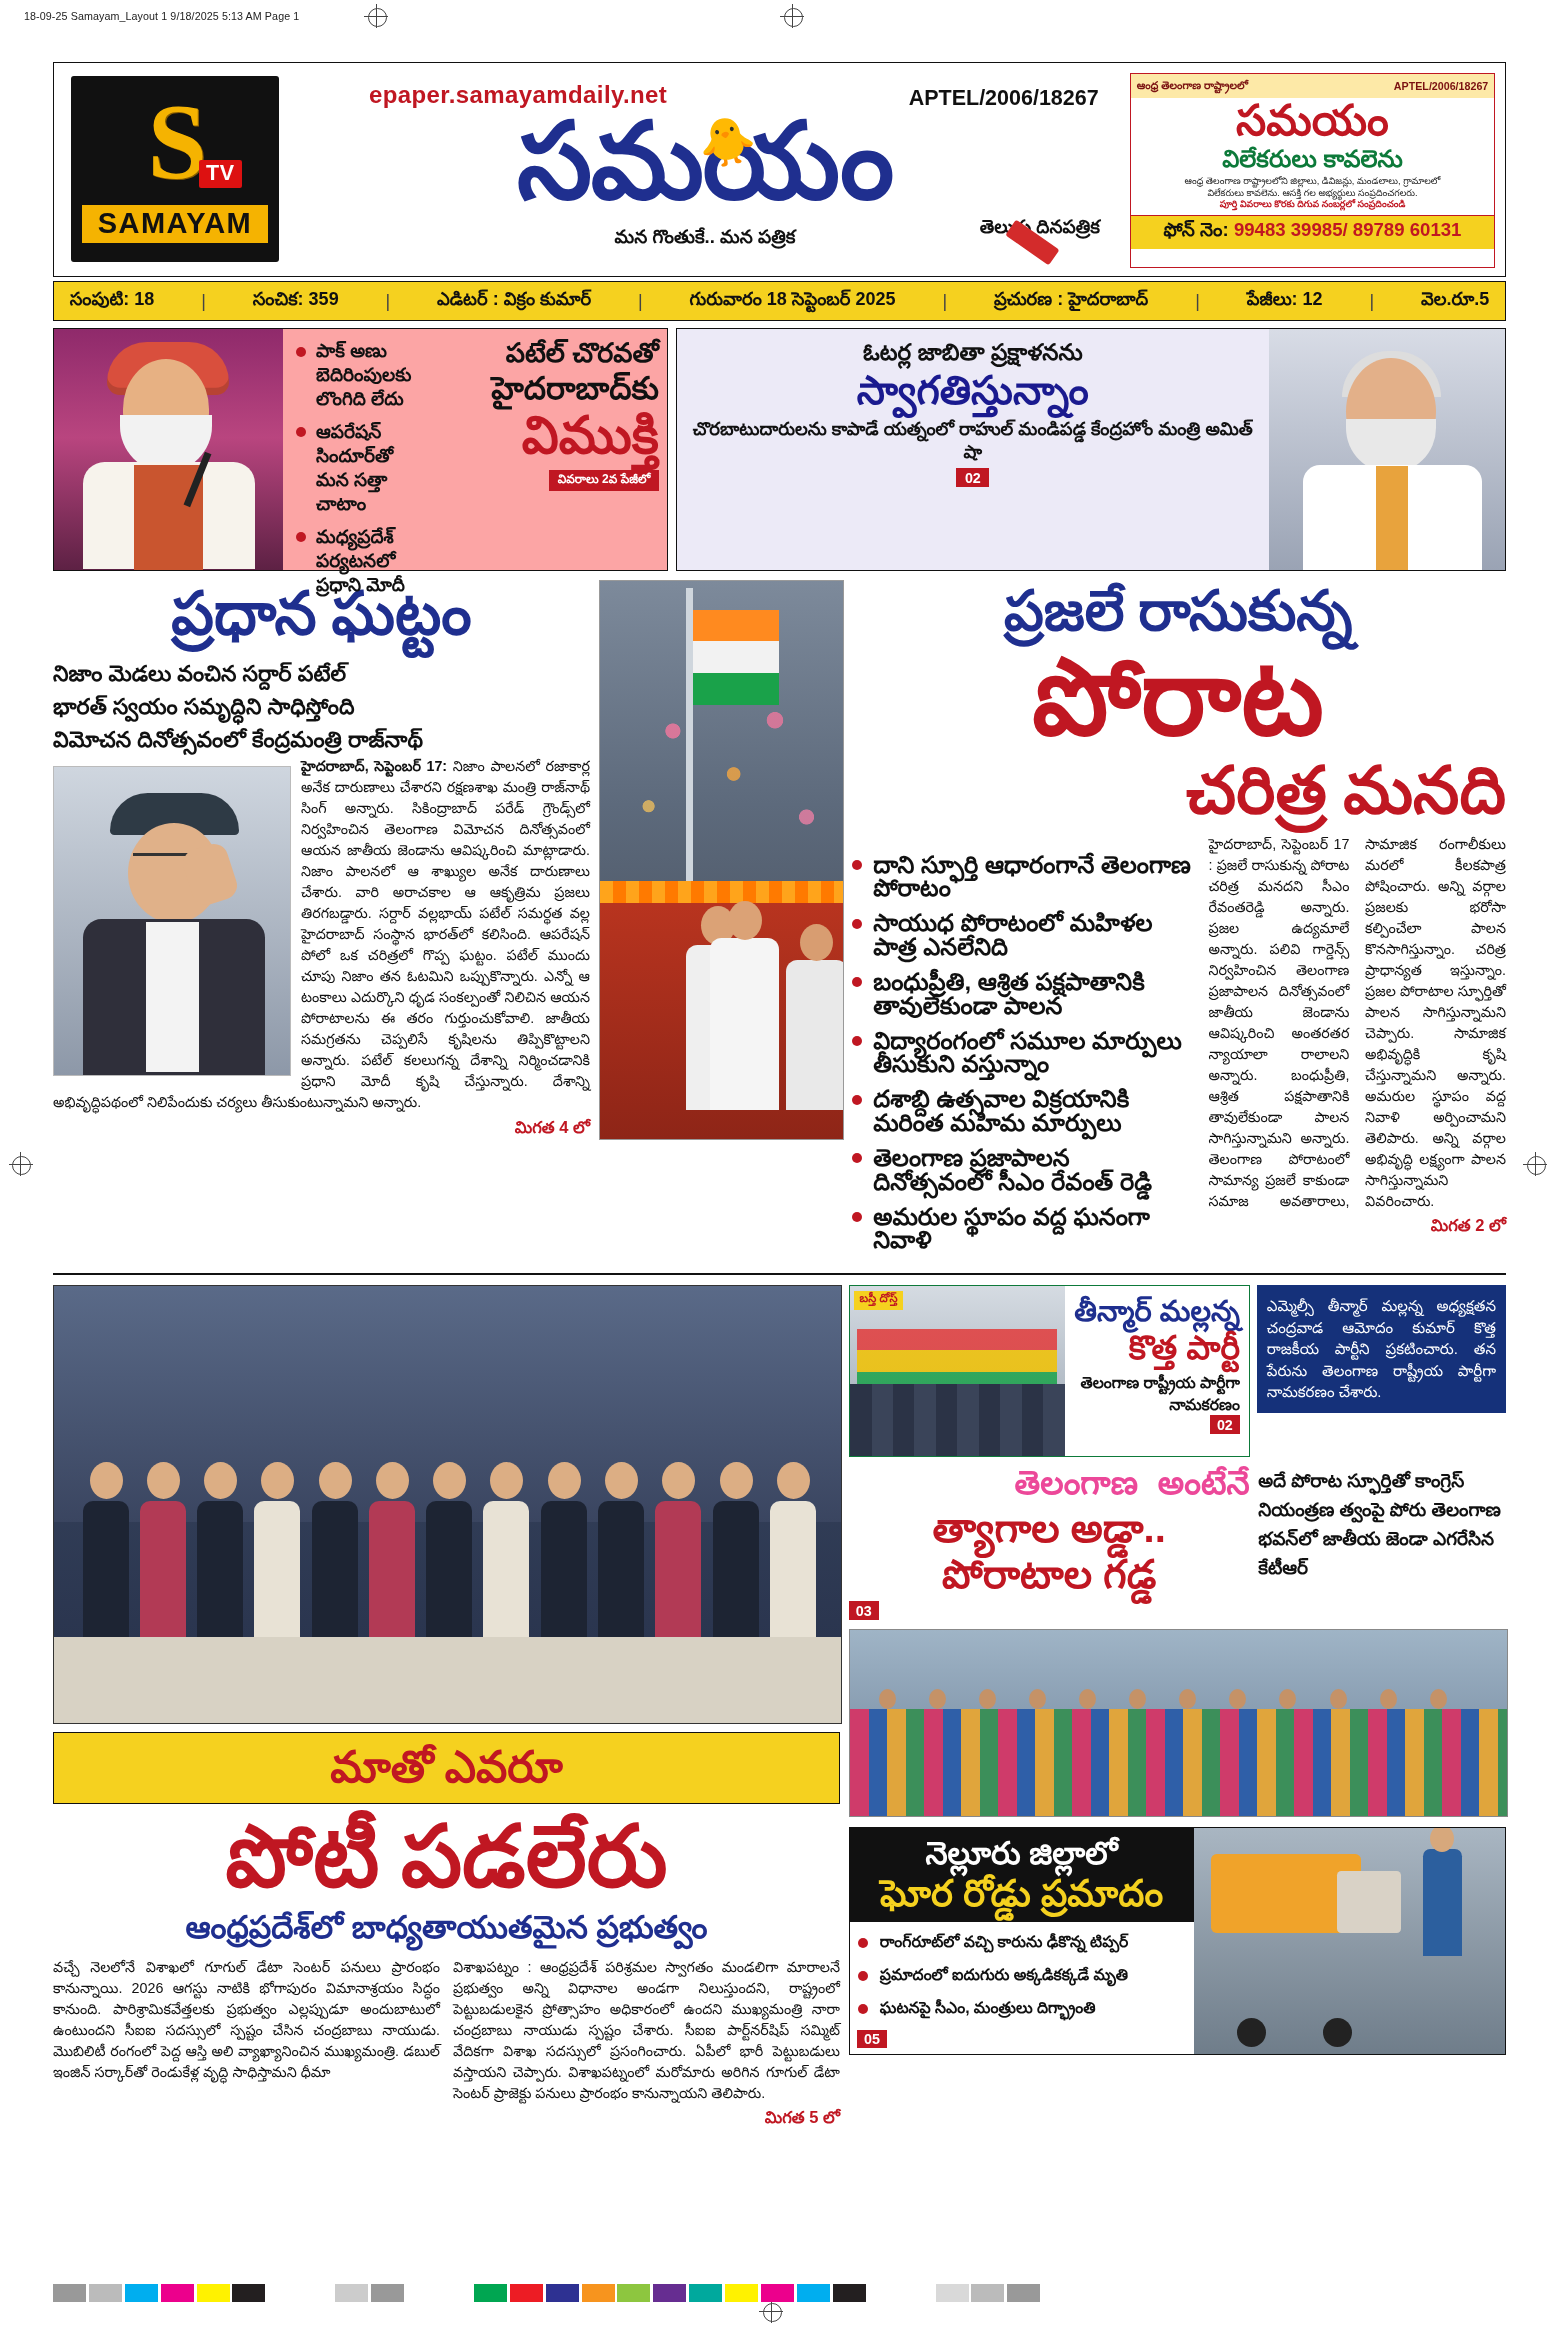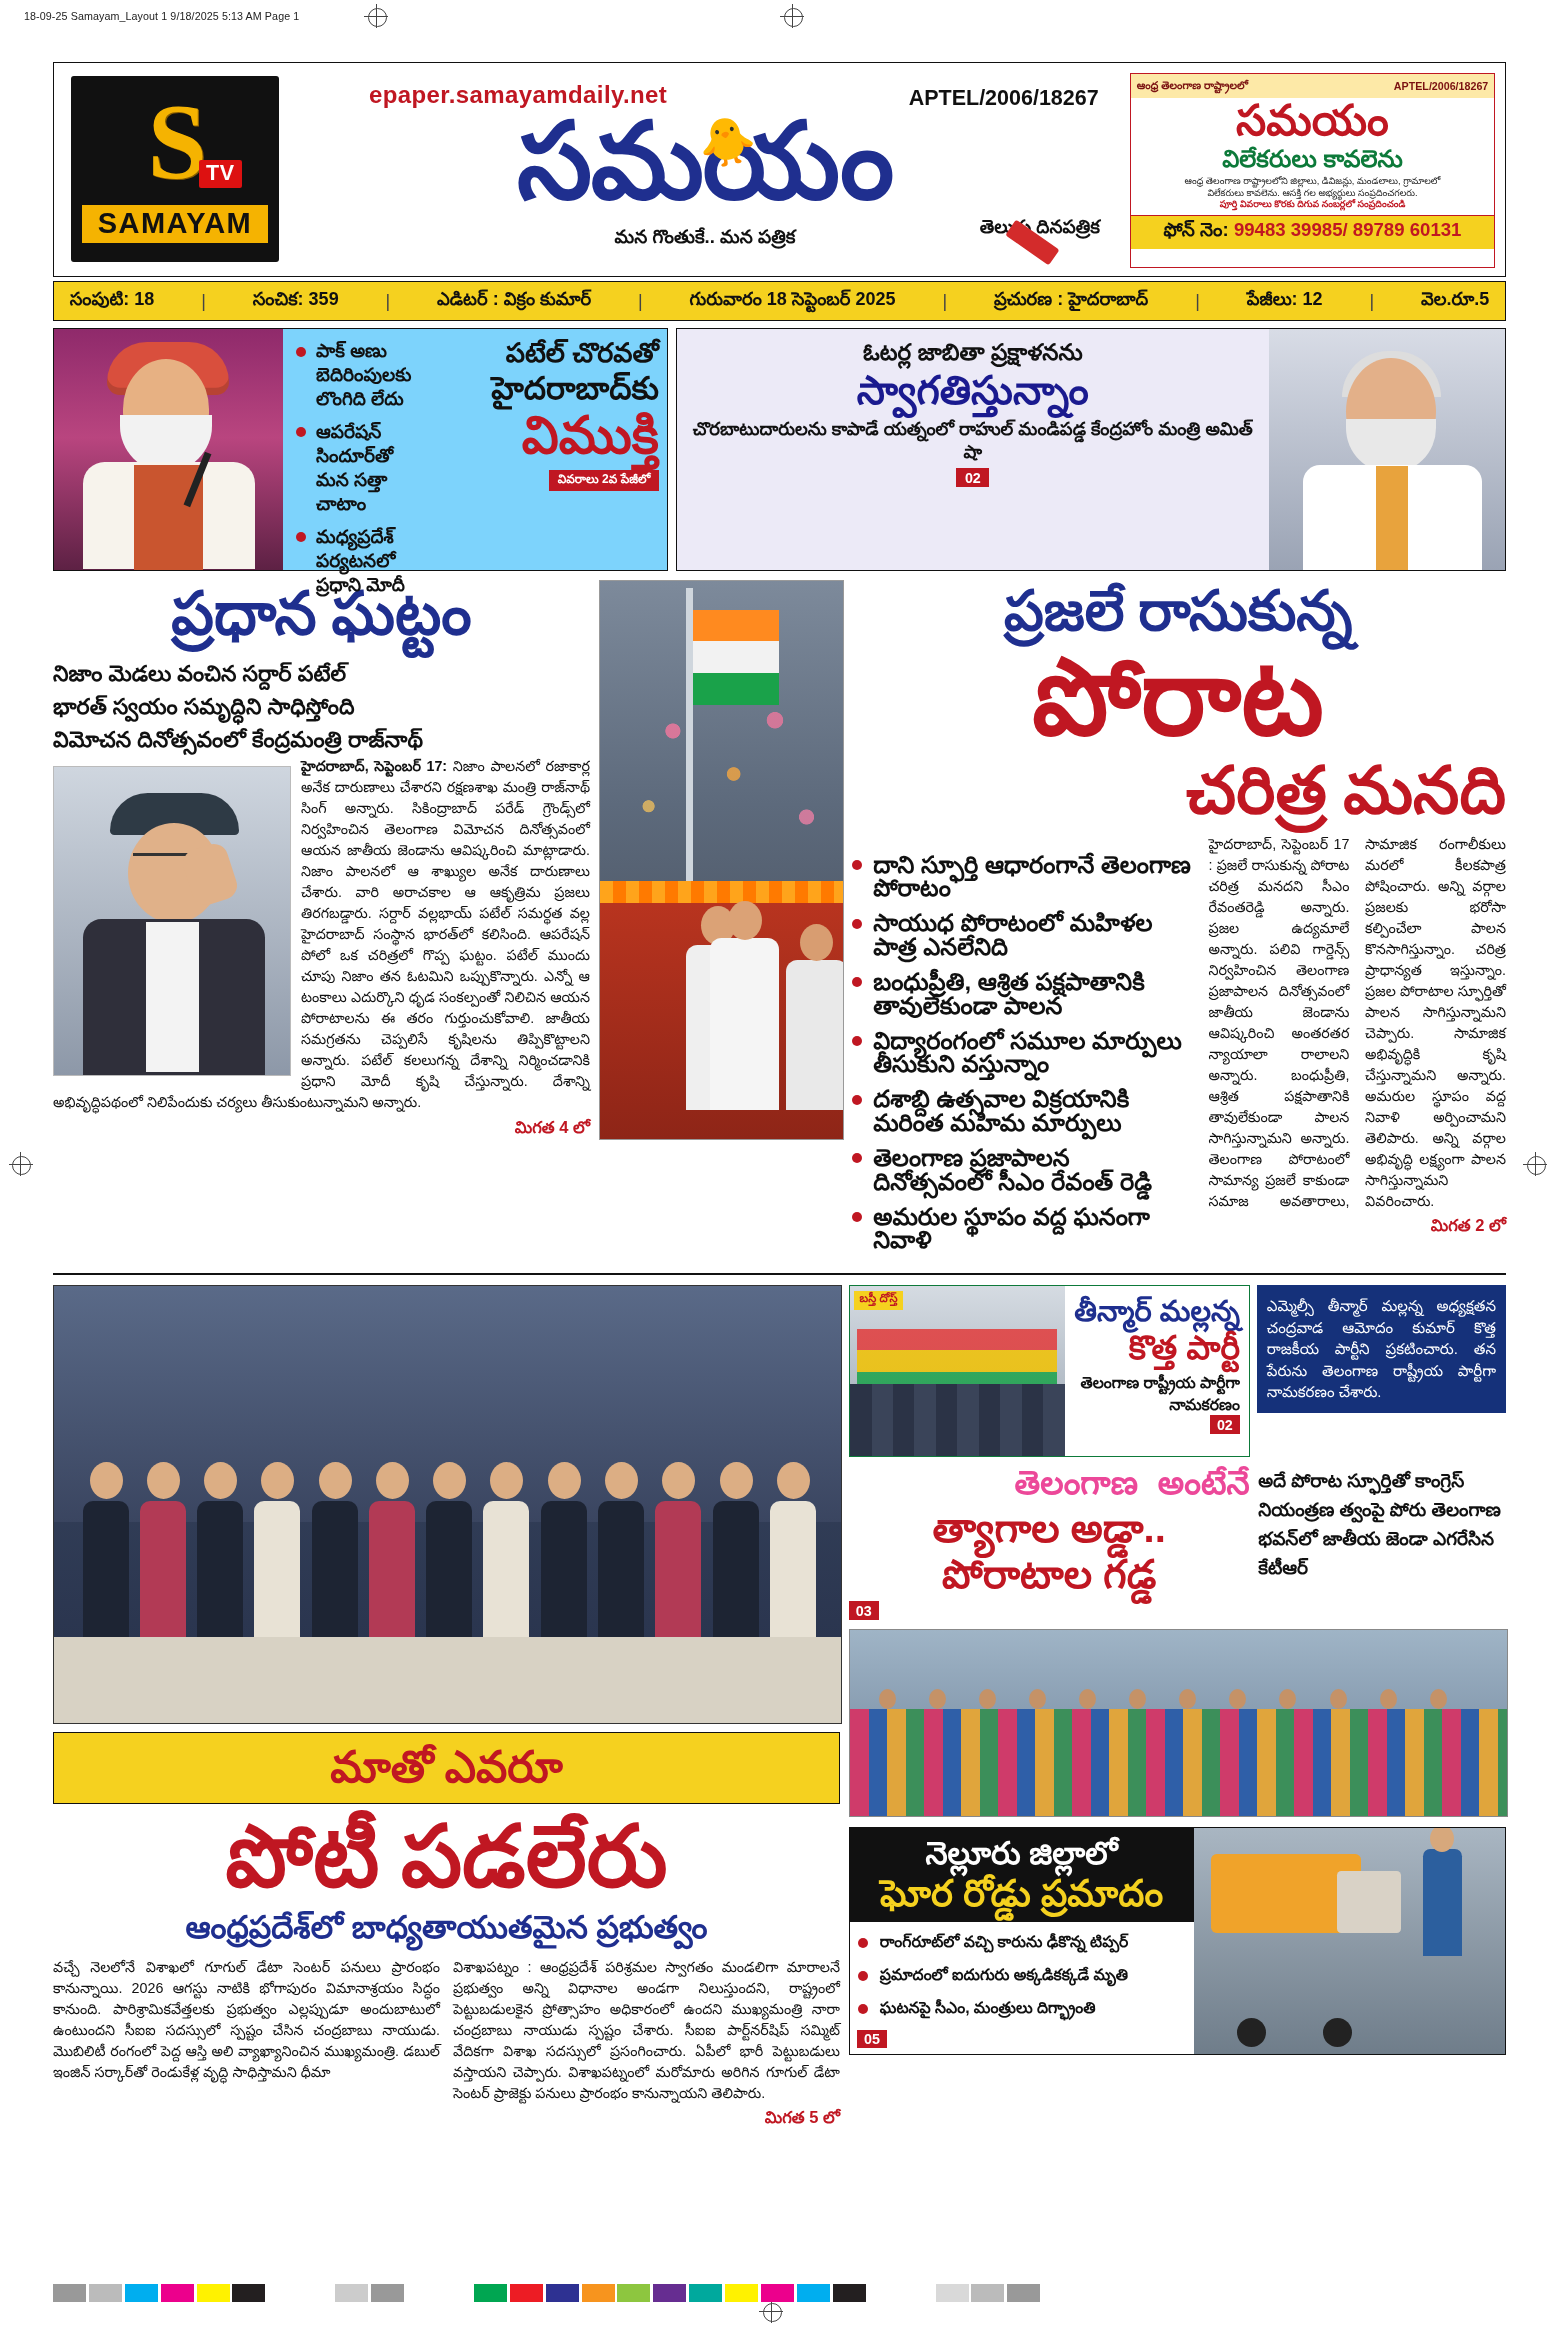--- a/index.html
+++ b/index.html
@@ -105,21 +105,21 @@
   .infobar{
     position:relative;margin-top:4.3px;height:40px;background:#f5d11f;border:1.4px solid #111;box-sizing:border-box;
     display:flex;align-items:center;justify-content:space-between;padding:0 15.7px;font-size:18px;font-weight:bold;color:#111;
   }
   .infobar span{white-space:nowrap;}
   .infobar .sep{color:#444;font-weight:normal;padding:0 2.9px;}
 
   
   .teaser-row{margin-top:7.2px;display:flex;gap:7.2px;height:243px;}
   .teaser-left{
-    flex:0 0 544px;border:1.4px solid #111;box-sizing:border-box;display:flex;background:#7dd3fc;
+    flex:0 0 544px;border:1.4px solid #111;box-sizing:border-box;display:flex;background:#fca5a5;
   }
   .t-photo{
     flex:0 0 229px;background:linear-gradient(180deg,#8f2a6b 0%,#b9457f 45%,#5d2144 100%);position:relative;overflow:hidden;
   }
   .t-photo .head{
     position:absolute;left:69px;top:30px;width:86px;height:100px;background:#e7b183;border-radius:50% 50% 46% 46%;
   }
   .t-photo .turban{
     position:absolute;left:53px;top:13px;width:122px;height:53px;background:#d94f3d;border-radius:57px 57px 18.6px 18.6px;
     box-shadow:inset 0 -7.2px 0 rgba(0,0,0,.15);

